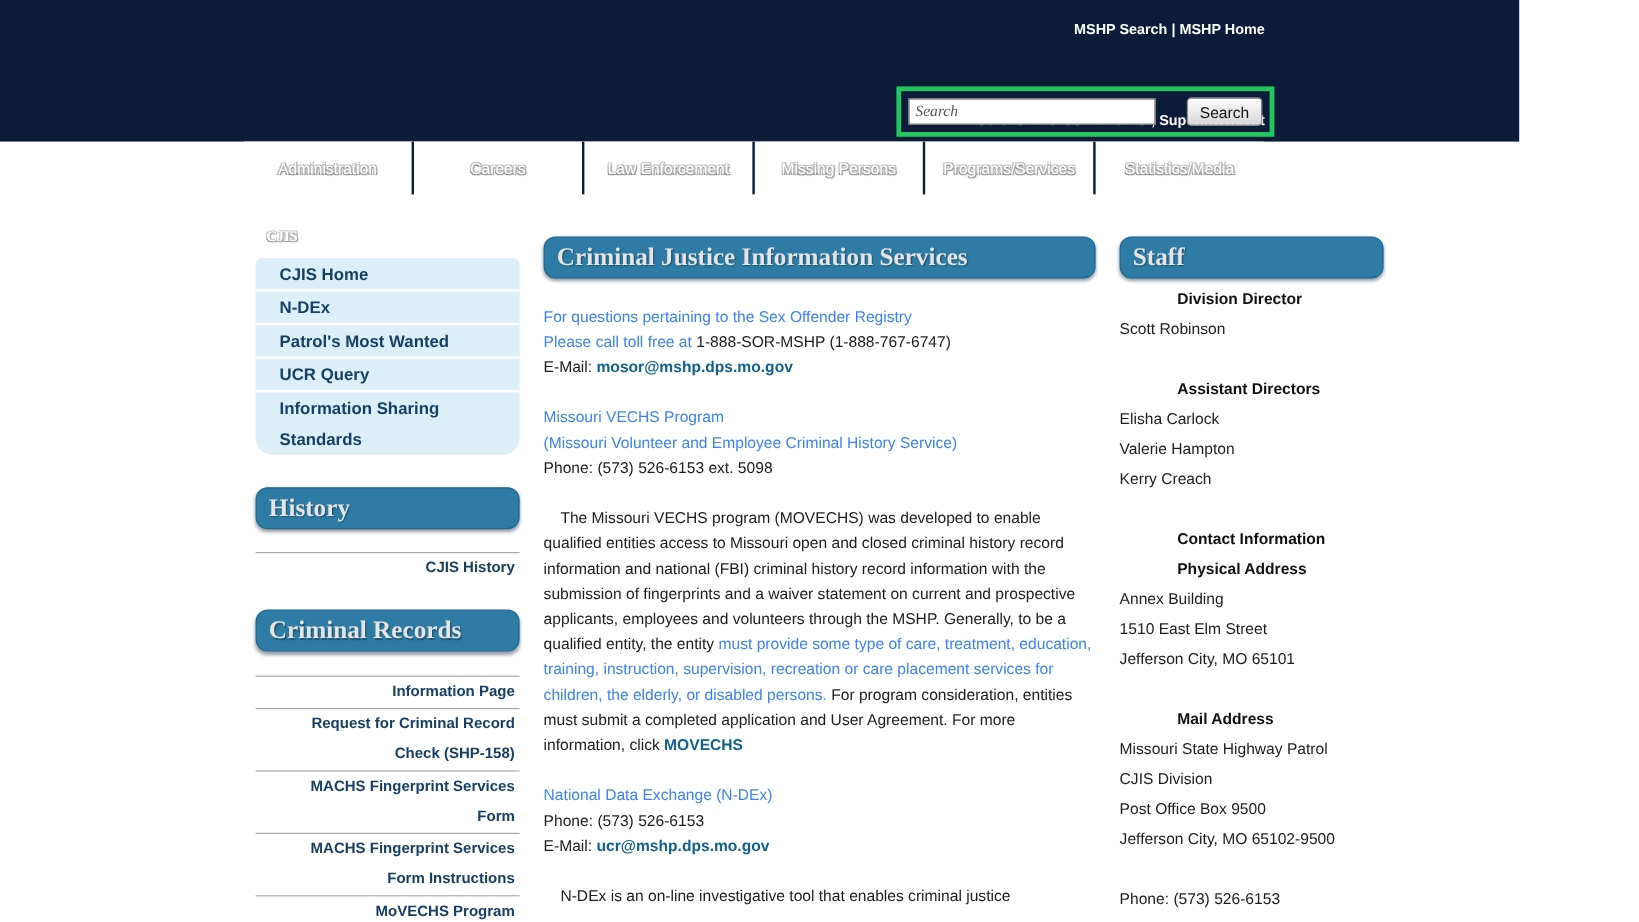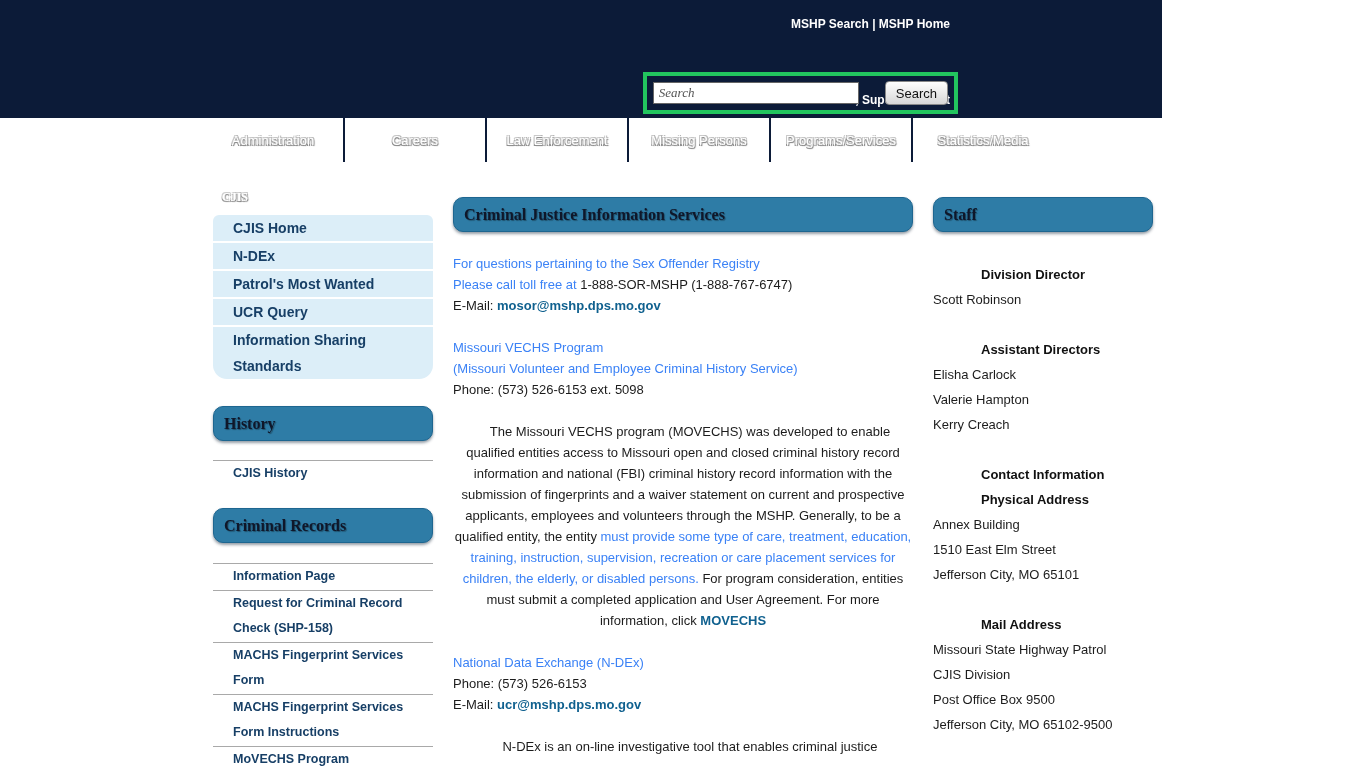--- a/index.html
+++ b/index.html
@@ -1,72 +1,72 @@
 <!DOCTYPE html>
 <html><head>
 <meta charset="utf-8">
 <style>
   * { margin: 0; padding: 0; box-sizing: border-box; }
   html, body { background: #ffffff; }
   body { font-family: "Liberation Sans", sans-serif; }
   .page { position: relative; width: 1366px; height: 768px; overflow: hidden; background: #fff; }
 
   
-  .header { position: absolute; left: 0; top: 0; width: 1162px; height: 118px; background: #0c1b38; }
+  .header { position: absolute; left: 0; top: 0; width: 1266px; height: 118px; background: #0c1b38; }
   .top-links { position: absolute; top: 17px; right: 212px; color: #fff; font-weight: bold; font-size: 12px; cursor: pointer; }
   .superintendent { position: absolute; top: 53px; right: 212px; color: #fff; font-weight: bold; font-size: 12px; margin-top: 40px; }
   .search-wrap { position: absolute; top: 72px; right: 204px; border: 4px solid #22c55e; padding: 5px 6px; display: flex; align-items: center; gap: 20px; }
   .search-input { width: 206px; height: 22px; border: 1px solid #666; padding: 2px 5px;
                   font-family: "Liberation Serif", serif; font-style: italic; font-size: 13px; color: #444; }
   .search-input::placeholder { color: #555; font-style: italic; }
   .search-btn { margin-left: 6px; height: 24px; padding: 0 10px; font-size: 13px; color: #111;
                 background: linear-gradient(#fefefe, #d7d7d7); border: 1px solid #888; border-radius: 4px; cursor: pointer;
                 font-family: "Liberation Sans", sans-serif; }
 
   
   .nav { position: absolute; left: 203px; top: 118px; height: 44px; display: flex; align-items: stretch; background: #fff; }
   .nav-item { width: 140px; display: flex; align-items: center; justify-content: center; cursor: pointer;
               color: #fff; font-size: 13px;
               text-shadow: -1px -1px 0 #c9c9c9, 1px -1px 0 #b5b5b5, -1px 1px 0 #8f8f8f, 1px 1px 1px #6e6e6e; }
   .nav-sep { width: 2px; background: #0c1b38; }
 
   
   .banner { height: 35px; background: #2e7ca6; border: 1px solid #1e6690; border-radius: 10px;
             box-shadow: 0 2px 3px rgba(20,40,60,0.45);
-            font-family: "Liberation Serif", serif; font-weight: bold; font-size: 16px; color: #0f172a;
+            font-family: "Liberation Serif", serif; font-weight: bold; font-size: 21px; color: #e5e5e5;
             text-shadow: 1px 1px 1px rgba(0,0,0,0.35);
             line-height: 33px; padding-left: 10px; }
 
   
   .sidebar-left { position: absolute; left: 213px; top: 190px; width: 220px; }
   .cjis-title { font-family: "Liberation Serif", serif; font-weight: bold; font-size: 12px; color: #fff;
                 padding-left: 9px; margin-bottom: 10px;
                 text-shadow: -1px -1px 0 #cfcfcf, 1px -1px 0 #bdbdbd, -1px 1px 0 #9a9a9a, 1px 1px 1px #777; }
   .menu-box { background: #dceef8; border-radius: 6px 6px 14px 14px; overflow: hidden; }
   .menu-box .menu-item { line-height: 26px; padding-left: 20px; font-size: 14px; font-weight: bold;
                          color: #173f66; border-bottom: 2px solid #ffffff; cursor: pointer; }
   .menu-box .menu-item:last-child { border-bottom: none; }
   .side-section-banner { margin-top: 27px; }
-  .side-list { list-style: none; margin-top: 19px; }
+  .side-list { list-style: none; margin-top: 19px; text-align: right; }
   .side-list li { border-top: 1px solid #a9a9a9; line-height: 25px; padding: 0 4px 1px 20px;
                   font-size: 12.5px; font-weight: bold; color: #173f66; cursor: pointer; }
   .side-list.cr { margin-top: 20px; }
   .cr-banner { margin-top: 21px; }
 
   
   .main-col { position: absolute; left: 453px; top: 197px; width: 460px; color: #1c1c1c; font-size: 13px; }
   .main-col .banner { margin-bottom: 21px; }
   .main-col p { line-height: 21px; margin-bottom: 21px; }
   .main-col .b { font-weight: normal; color: #3b82f6; }
   .main-col a, .lnk { color: #10618f; font-weight: bold; text-decoration: none; cursor: pointer; }
-  .indent { text-indent: 14px; text-align: center; }
+  .indent { text-indent: 14px; }
 
   
   .sidebar-right { position: absolute; left: 933px; top: 197px; width: 220px; color: #1c1c1c; font-size: 13px; }
-  .sidebar-right .banner { margin-bottom: 30px; }
+  .sidebar-right .banner { margin-bottom: 4px; }
   .sidebar-right p { line-height: 25px; margin-bottom: 25px; }
   .sidebar-right .b { font-weight: bold; color: #111; padding-left: 48px; }
 </style>
 </head>
 <body>
 
 <div class="page">
 
   <div class="header">
     <div class="top-links">MSHP Search | MSHP Home</div>

